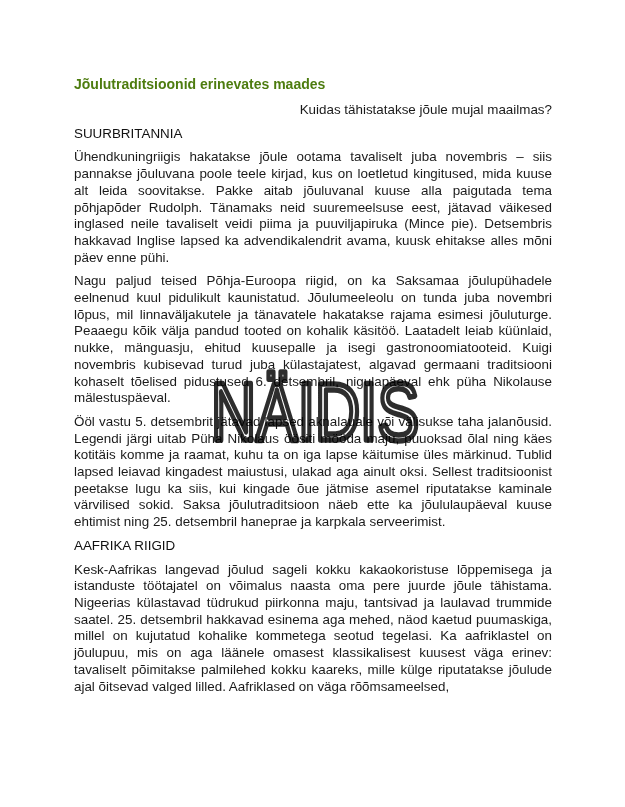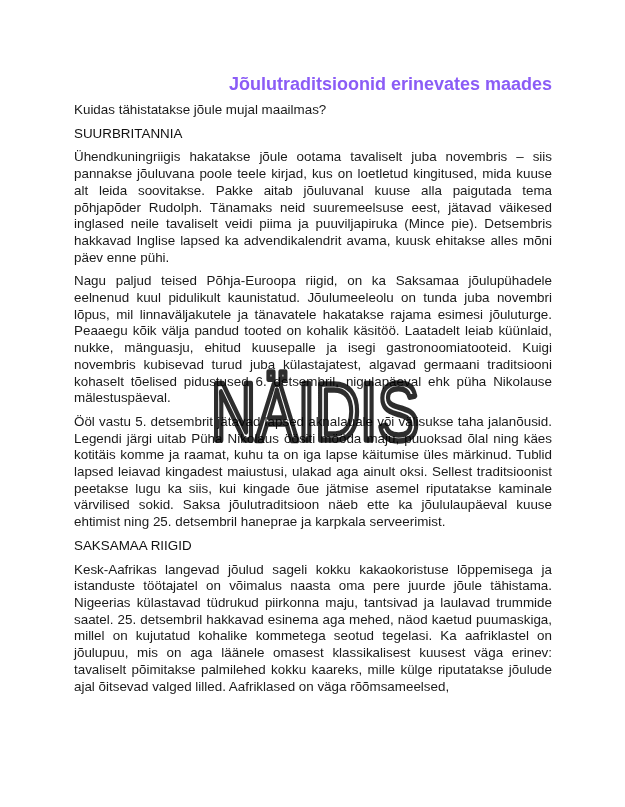--- a/index.html
+++ b/index.html
@@ -9,31 +9,31 @@
   }
   .content {
     position: absolute; left: 74px; top: 74px; width: 478px;
     font-family: "Liberation Sans", sans-serif;
     color: #1a1a1a;
     font-size: 13.4px;
     line-height: 16.7px;
   }
   .title {
     margin: 0 0 8px 0;
-    text-align: right;
+    text-align: left;
     font-weight: bold;
-    font-size: 18px;
+    font-size: 14px;
     line-height: 20px;
-    color: #8b5cf6;
+    color: #4d7c0f;
   }
   .para {
     margin: 0 0 7px 0;
     text-align: justify;
   }
-  .para.intro { text-align: left; }
+  .para.intro { text-align: right; }
   .heading {
     margin: 0 0 7px 0;
     font-weight: normal;
     font-size: 13.4px;
     line-height: 16.7px;
     color: #111;
   }
   .watermark {
     position: absolute; left: 200px; top: 360px; width: 230px; height: 100px;
     pointer-events: none;
@@ -60,21 +60,21 @@
       <h2 class="heading">SUURBRITANNIA</h2>
       <p class="para">Ühendkuningriigis hakatakse jõule ootama tavaliselt juba novembris – siis pannakse jõuluvana poole teele kirjad, kus on loetletud kingitused, mida kuuse alt leida soovitakse. Pakke aitab jõuluvanal kuuse alla paigutada tema põhjapõder Rudolph. Tänamaks neid suuremeelsuse eest, jätavad väikesed inglased neile tavaliselt veidi piima ja puuviljapiruka (Mince pie). Detsembris hakkavad Inglise lapsed ka advendikalendrit avama, kuusk ehitakse alles mõni päev enne pühi.</p>
     </section>
 
     <section>
       <p class="para">Nagu paljud teised Põhja-Euroopa riigid, on ka Saksamaa jõulupühadele eelnenud kuul pidulikult kaunistatud. Jõulumeeleolu on tunda juba novembri lõpus, mil linnaväljakutele ja tänavatele hakatakse rajama esimesi jõuluturge. Peaaegu kõik välja pandud tooted on kohalik käsitöö. Laatadelt leiab küünlaid, nukke, mänguasju, ehitud kuusepalle ja isegi gastronoomiatooteid. Kuigi novembris kubisevad turud juba külastajatest, algavad germaani traditsiooni kohaselt tõelised pidustused 6. detsembril, nigulapäeval ehk püha Nikolause mälestuspäeval.</p>
       <p class="para">Ööl vastu 5. detsembrit jätavad lapsed aknalauale või välisukse taha jalanõusid. Legendi järgi uitab Püha Nikolaus öösiti mööda maju, puuoksad õlal ning käes kotitäis komme ja raamat, kuhu ta on iga lapse käitumise üles märkinud. Tublid lapsed leiavad kingadest maiustusi, ulakad aga ainult oksi. Sellest traditsioonist peetakse lugu ka siis, kui kingade õue jätmise asemel riputatakse kaminale värvilised sokid. Saksa jõulutraditsioon näeb ette ka jõululaupäeval kuuse ehtimist ning 25. detsembril haneprae ja karpkala serveerimist.</p>
     </section>
 
     <section>
-      <h2 class="heading">SAKSAMAA RIIGID</h2>
+      <h2 class="heading">AAFRIKA RIIGID</h2>
       <p class="para">Kesk-Aafrikas langevad jõulud sageli kokku kakaokoristuse lõppemisega ja istanduste töötajatel on võimalus naasta oma pere juurde jõule tähistama. Nigeerias külastavad tüdrukud piirkonna maju, tantsivad ja laulavad trummide saatel. 25. detsembril hakkavad esinema aga mehed, näod kaetud puumaskiga, millel on kujutatud kohalike kommetega seotud tegelasi. Ka aafriklastel on jõulupuu, mis on aga läänele omasest klassikalisest kuusest väga erinev: tavaliselt põimitakse palmilehed kokku kaareks, mille külge riputatakse jõulude ajal õitsevad valged lilled. Aafriklased on väga rõõmsameelsed,</p>
     </section>
   </div>
 
   <svg class="watermark" viewBox="0 0 230 100" xmlns="http://www.w3.org/2000/svg">
     <text x="115" y="80" text-anchor="middle" textLength="208" lengthAdjust="spacingAndGlyphs">NÄIDIS</text>
   </svg>
 </div>
 
 </body></html>

